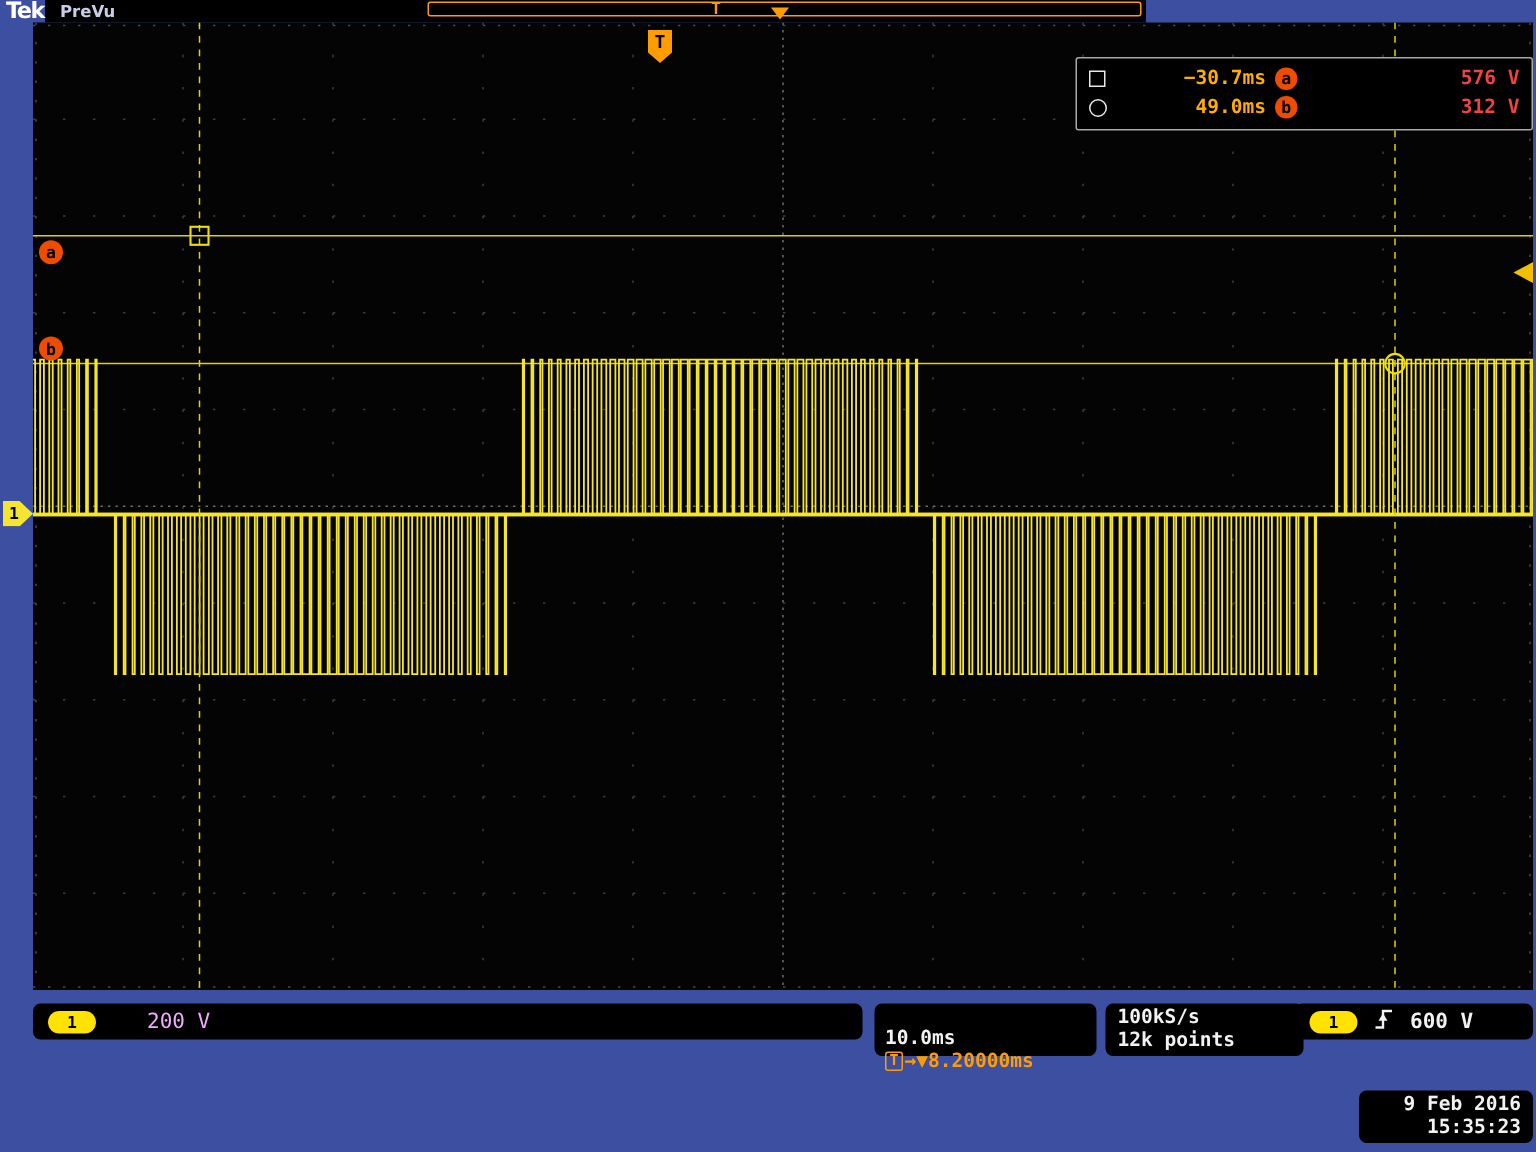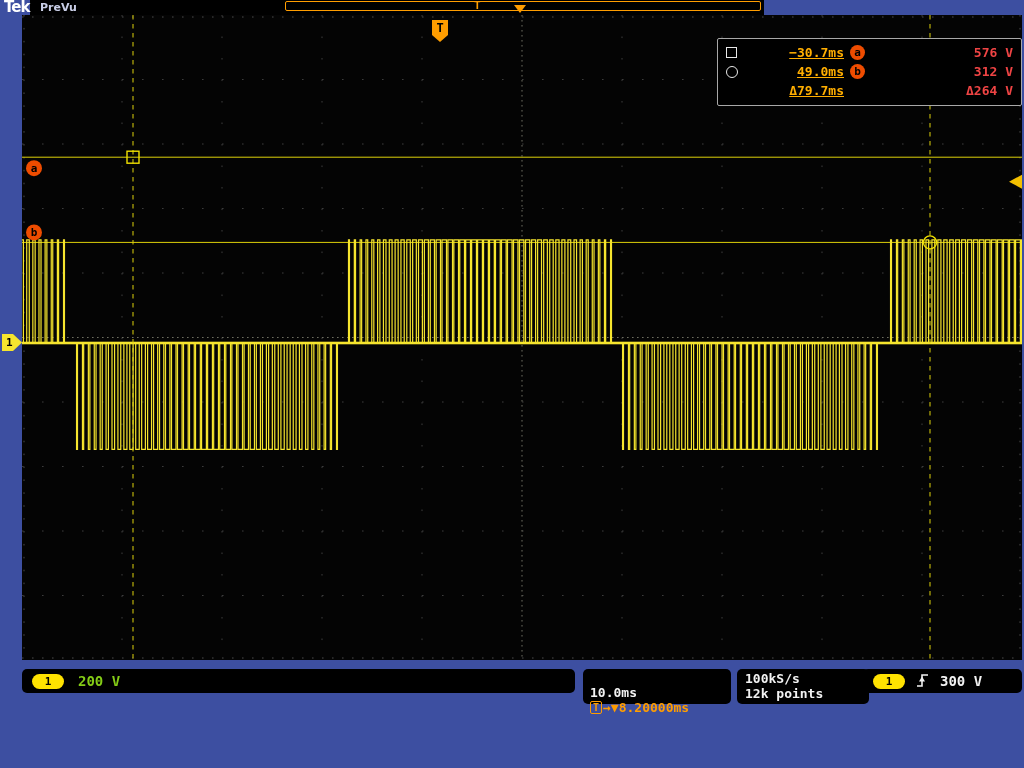--- a/index.html
+++ b/index.html
@@ -25,28 +25,28 @@
              color:#000;font-weight:bold;font-size:11px;line-height:17px;padding-left:4px;
              box-sizing:border-box;z-index:4;}
   
   .cursor-box{position:absolute;left:717px;top:38px;width:305px;background:#000;
               border:1px solid #a8a8a8;border-radius:2px;padding:4px 8px 5px;box-sizing:border-box;z-index:5;}
   .c-row{display:grid;grid-template-columns:20px 98px 26px 1fr;align-items:center;height:19px;}
   .sym-square{width:9px;height:9px;border:1px solid #e8e8e8;display:inline-block;}
   .sym-circle{width:10px;height:10px;border:1px solid #e8e8e8;border-radius:50%;display:inline-block;}
   .badge-ab{width:15px;height:15px;border-radius:50%;background:#ee4c00;color:#000;
             font-weight:bold;font-size:11px;line-height:15px;text-align:center;margin-left:6px;}
-  .c-time{color:#ffae00;text-align:right;font-weight:bold;font-size:13px;text-decoration:underline;}
+  .c-time{color:#ffae00;text-align:right;font-weight:bold;font-size:13px;}
   .c-val{color:#ef4444;text-align:right;font-weight:bold;font-size:13px;}
   
   .bbox{position:absolute;background:#000;border-radius:5px;box-sizing:border-box;}
   .ch1box{left:22px;top:669px;width:553px;height:24px;display:flex;align-items:center;gap:14px;padding-left:10px;}
   .badge1{min-width:24px;height:15px;border-radius:8px;background:#ffe200;color:#000;
           font-weight:bold;font-size:11px;line-height:15px;text-align:center;padding:0 4px;}
-  .ch1scale{color:#84cc16;font-weight:bold;font-size:14px;}
+  .ch1scale{color:#f0abfc;font-weight:normal;font-size:14px;margin-left:20px;}
   .horizbox{left:583px;top:669px;width:148px;height:35px;padding:16px 7px;}
   .h-scale{color:#f2f2f2;font-weight:bold;font-size:13px;line-height:15px;}
   .h-delay{color:#ff9d00;font-weight:bold;font-size:13px;line-height:15px;display:flex;align-items:center;}
   .t-ico{font-size:10px;line-height:11px;border:1px solid #ff9d00;border-radius:2px;padding:0 2px;margin-right:1px;}
   .acqbox{left:737px;top:669px;width:132px;height:35px;padding:2px 8px;color:#f2f2f2;
           font-weight:bold;font-size:13px;line-height:15px;}
   .trigbox{left:863px;top:669px;width:159px;height:24px;display:flex;align-items:center;gap:11px;
            padding-left:10px;color:#f2f2f2;font-weight:bold;font-size:14px;}
   .dtbox{left:906px;top:727px;width:116px;height:35px;padding:2px 8px;color:#f2f2f2;
          font-weight:bold;font-size:13px;line-height:15px;text-align:right;}
@@ -124,26 +124,20 @@
       <span class="c-time">−30.7ms</span>
       <span class="badge-ab">a</span>
       <span class="c-val">576 V</span>
     </div>
     <div class="c-row">
       <span class="sym-circle"></span>
       <span class="c-time">49.0ms</span>
       <span class="badge-ab">b</span>
       <span class="c-val">312 V</span>
     </div>
-    <div class="c-row">
-      <span></span>
-      <span class="c-time">Δ79.7ms</span>
-      <span></span>
-      <span class="c-val">Δ264 V</span>
-    </div>
   </div>
 
   <div class="bbox ch1box">
     <span class="badge1">1</span>
     <span class="ch1scale">200 V</span>
   </div>
 
   <div class="bbox horizbox">
     <div class="h-scale">10.0ms</div>
     <div class="h-delay">
@@ -159,17 +153,21 @@
   </div>
 
   <div class="bbox trigbox">
     <span class="badge1">1</span>
     <span>
       <svg width="13" height="16" viewBox="0 0 13 16">
         <path d="M1 14 H6 V3 H12" stroke="#f2f2f2" stroke-width="1.6" fill="none"></path>
         <polygon points="6,4.5 3,9.5 9,9.5" fill="#f2f2f2"></polygon>
       </svg>
     </span>
-    <span>300 V</span>
+    <span>600 V</span>
   </div>
 
+  <div class="bbox dtbox">
+    <div>9 Feb 2016</div>
+    <div>15:35:23</div>
+  </div>
 
 </div>
 
 </body></html>

